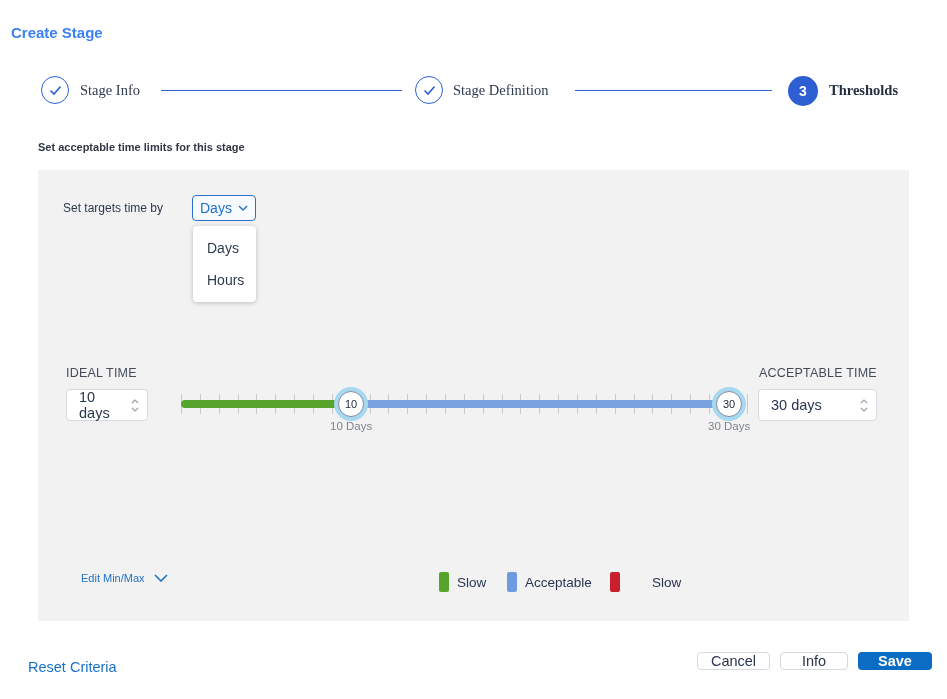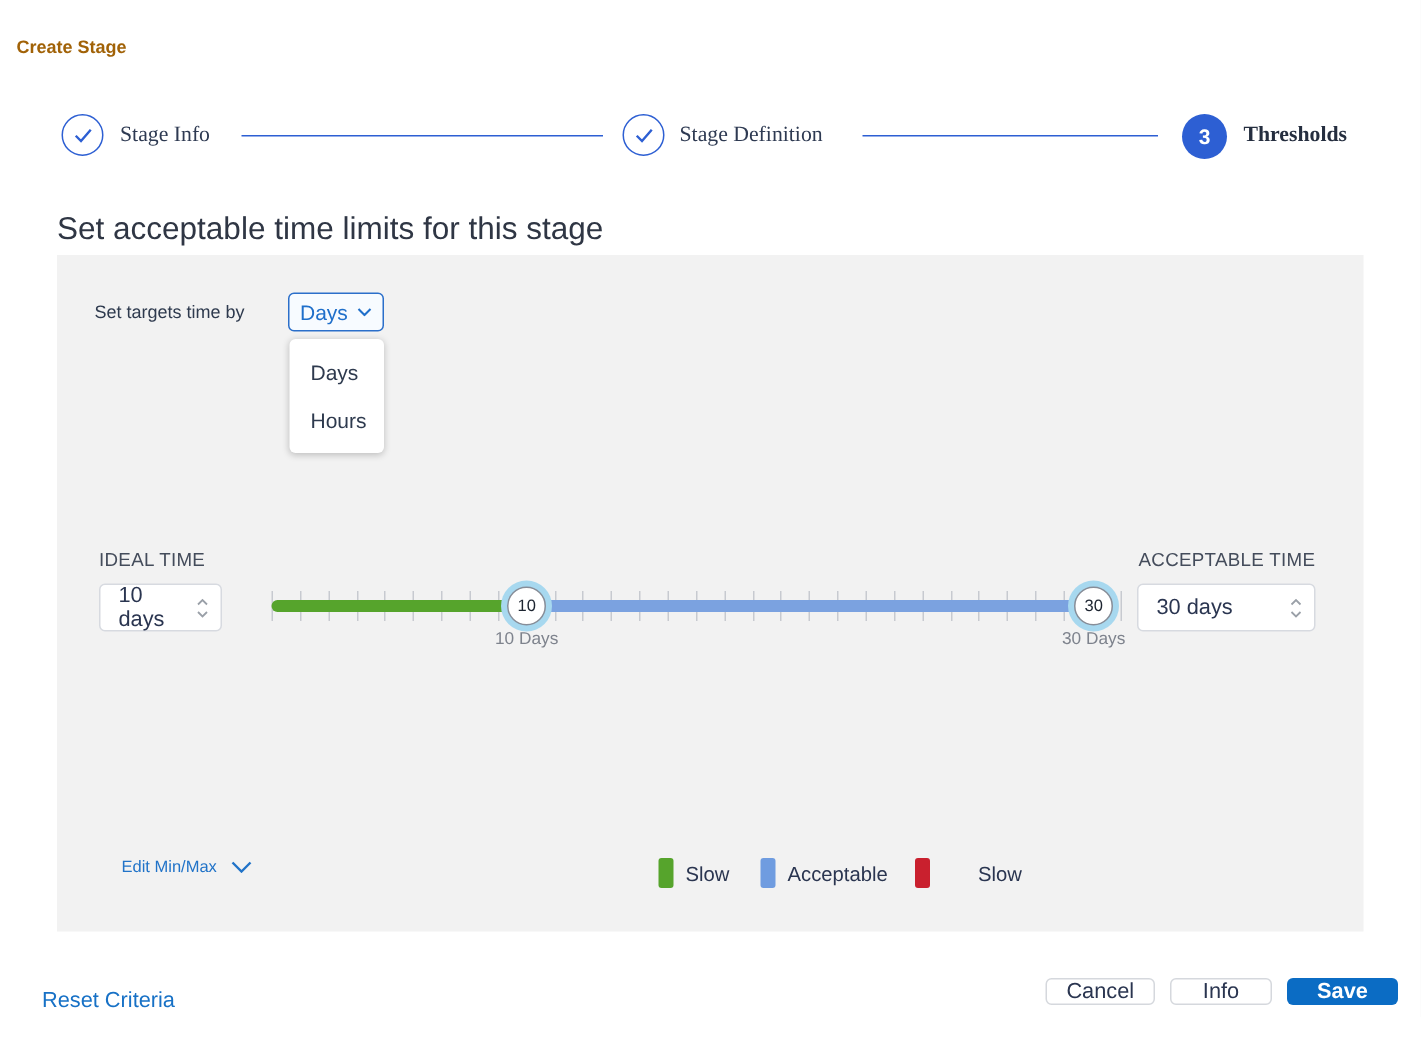--- a/index.html
+++ b/index.html
@@ -1,30 +1,30 @@
 <!DOCTYPE html>
 <html><head>
 <meta charset="utf-8">
 <style>
   * { margin:0; padding:0; box-sizing:border-box; }
   body { background:#ffffff; font-family:"Liberation Sans", sans-serif; }
   .root { position:relative; width:947px; height:699px; background:#ffffff; overflow:hidden; }
 
-  .page-title { position:absolute; left:11px; top:24px; font-size:12px; font-weight:700; color:#a16207; }
+  .page-title { position:absolute; left:11px; top:24px; font-size:15px; font-weight:700; color:#3b82f6; }
 
   
   .step-circle { position:absolute; top:76px; width:28px; height:28px; border-radius:50%;
     background:#fff; border:1.5px solid #2d5fd3; display:flex; align-items:center; justify-content:center; cursor:pointer; }
   .step-circle.current { width:30px; height:30px; border:none; background:#2d5fd3; color:#fff;
     font-size:14px; font-weight:600; }
   .step-label { position:absolute; top:83px; font-size:14.5px; color:#2e3a52; line-height:15px; cursor:pointer;font-family:Liberation Serif, serif; }
   .step-label.bold { font-weight:700; color:#252e3f; }
   .connector { position:absolute; top:90px; height:1px; background:#2d5fd3; }
 
-  .section-heading { position:absolute; left:38px; top:141px; font-size:21px; font-weight:400; color:#2f3644; }
+  .section-heading { position:absolute; left:38px; top:141px; font-size:11px; font-weight:700; color:#2f3644; }
 
   
   .panel { position:absolute; left:38px; top:170px; width:871px; height:451px; background:#f2f2f2; }
 
   .targets-label { position:absolute; left:25px; top:25px; line-height:26px; font-size:12px; color:#2e3a4e; }
   .dropdown-trigger { position:absolute; left:154px; top:25px; height:26px; padding:0 7px;
     display:flex; align-items:center; gap:6px; border:1px solid #2b6fca; border-radius:4px;
     background:#f7fbff; color:#1f6fca; font-size:14px; cursor:pointer; }
 
   .dropdown-menu { position:absolute; left:155px; top:56px; width:63px; background:#ffffff;

